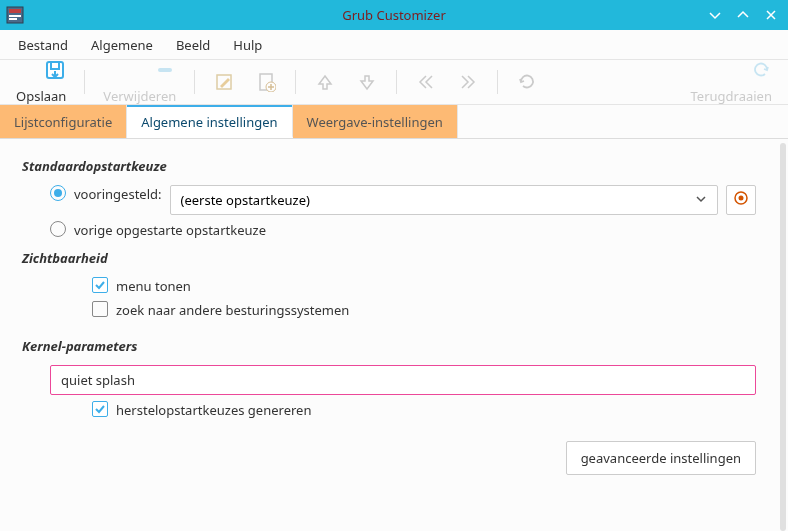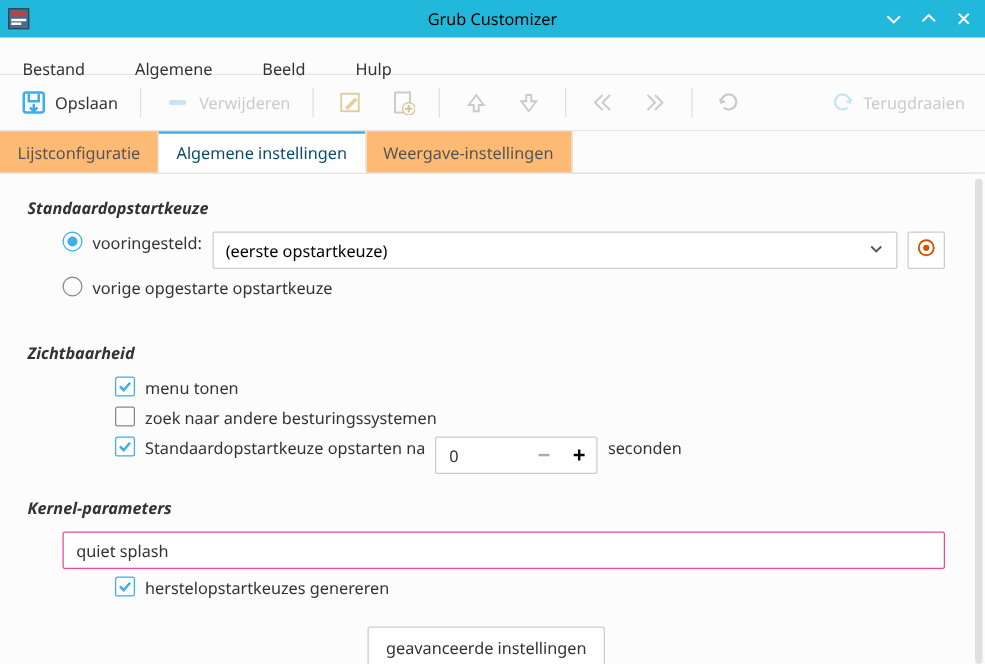--- a/index.html
+++ b/index.html
@@ -1,25 +1,25 @@
 <!DOCTYPE html>
 <html><head>
 <meta charset="utf-8">
 <style>
   * { box-sizing: border-box; margin: 0; padding: 0; font-family: "Noto Sans", "Segoe UI", sans-serif; font-size: 13px; }
   body { width: 788px; height: 531px; background: #f0f0f0; overflow: hidden; }
   .titlebar { height: 30px; background: #22b8db; display: flex; align-items: center; color: #fff; position: relative; }
   .titlebar .tb-icon { width: 18px; height: 18px; margin: 0 6px; display: flex; align-items: center; justify-content: center; }
-  .titlebar .tb-title { position: absolute; left: 0; right: 0; text-align: center; font-weight: 400; color: #000000; font-size: 13px; pointer-events: none; }
+  .titlebar .tb-title { position: absolute; left: 0; right: 0; text-align: center; font-weight: 400; color: #7f1d1d; font-size: 13px; pointer-events: none; }
   .titlebar .winbtns { margin-left: auto; display: flex; gap: 14px; padding-right: 10px; }
   .titlebar .winbtn { width: 14px; height: 14px; display: flex; align-items: center; justify-content: center; cursor: pointer; }
-  .menubar { height: 30px; background: #fcfcfc; display: flex; align-items: flex-start; padding: 12px 8px; gap: 20px; border-bottom: 1px solid #e5e5e5; }
+  .menubar { height: 30px; background: #fcfcfc; display: flex; align-items: center; padding: 0 8px; gap: 3px; border-bottom: 1px solid #e5e5e5; }
   .menubar .menuitem { padding: 4px 10px; cursor: pointer; color: #333; }
   .toolbar { height: 45px; background: #fcfcfc; display: flex; align-items: center; padding: 0 10px; gap: 8px; border-bottom: 1px solid #e5e5e5; }
-  .toolbar .tbtn { display: flex; align-items: center; gap: 6px; padding: 4px 6px; cursor: pointer; }
+  .toolbar .tbtn { display: flex; align-items: flex-end; gap: 6px; padding: 4px 6px; cursor: pointer; flex-direction: column; }
   .toolbar .tbtn.disabled { opacity: 0.5; cursor: default; }
   .toolbar .sep { width: 1px; height: 24px; background: #e0e0e0; margin: 0 4px; }
   .toolbar .icon24 { width: 22px; height: 22px; display: flex; align-items: center; justify-content: center; }
   .toolbar .spacer { flex: 1; }
   .tabs { display: flex; background: #fcfcfc; border-bottom: 1px solid #dcdcdc; height: 34px; }
   .tab { padding: 8px 14px; color: #555; cursor: pointer; border-right: 1px solid #e5e5e5; background: #fdba74; }
   .tab.active { background: #fff; color: #0c4a6e; border-bottom: 2px solid transparent; position: relative; }
   .tab.active::before { content: ""; position: absolute; top: 0; left: 0; right: 0; height: 2px; background: #3daee9; }
   .content-wrap { display: flex; height: calc(531px - 30px - 30px - 45px - 34px); }
   .content { flex: 1; background: #fcfcfc; padding: 18px 22px 8px 22px; overflow-y: auto; }
@@ -36,21 +36,21 @@
   .check.checked svg { display: block; }
   .check svg { display: none; }
   .label { color: #333; }
   .select { flex: 1; height: 30px; border: 1px solid #ccc; background: #fff; display: flex; align-items: center; padding: 0 10px; cursor: pointer; justify-content: space-between; border-radius: 2px; }
   .iconbtn { width: 30px; height: 30px; border: 1px solid #ccc; display: flex; align-items: center; justify-content: center; cursor: pointer; background: #fff; border-radius: 2px; }
   .spinner { width: 130px; height: 30px; border: 1px solid #ccc; display: flex; align-items: center; background: #fff; border-radius: 2px; }
   .spinner .spinval { flex: 1; padding: 0 10px; color: #333; }
   .spinner .spinbtn { width: 28px; height: 100%; display: flex; align-items: center; justify-content: center; cursor: pointer; font-size: 18px; font-weight: bold; }
   .spinner .spinbtn.minus { color: #aaa; }
   .textinput { width: 100%; height: 30px; border: 1px solid #ec4899; background: #fff; padding: 0 10px; color: #333; border-radius: 2px; display: flex; align-items: center; }
-  .footer { display: flex; justify-content: center; padding-top: 16px; }
+  .footer { display: flex; justify-content: flex-end; padding-top: 16px; }
   .footer .btn { border: 1px solid #ccc; background: #fff; padding: 7px 14px; cursor: pointer; border-radius: 2px; color: #333; }
   .vscroll { width: 10px; background: #fcfcfc; display: flex; align-items: flex-start; padding-top: 4px; }
   .vscroll .thumb { width: 6px; margin: 0 auto; height: 100%; background: #e0e0e0; border-radius: 3px; }
 </style>
 </head>
 <body>
 
 <div class="titlebar">
   <span class="tb-icon">
     <svg width="18" height="18">
@@ -202,50 +202,36 @@
               <circle cx="8" cy="8" r="2.5" fill="#d35400"></circle>
             </svg></span>
     </div>
   </div>
 
   <div class="row">
     <span class="radio"></span>
     <span class="label">vorige opgestarte opstartkeuze</span>
   </div>
 
-  <div class="section-title" style="margin-top:34px">Zichtbaarheid</div>
+  <div class="section-title" style="margin-top:10px">Zichtbaarheid</div>
 
   <div class="row tight">
     <span class="check checked">
           <svg width="12" height="12">
             <path d="M2 6 L5 9 L10 3" stroke="#3daee9" stroke-width="2" fill="none"></path>
           </svg>
         </span>
     <span class="label">menu tonen</span>
   </div>
 
   <div class="row tight">
     <span class="check"></span>
     <span class="label">zoek naar andere besturingssystemen</span>
   </div>
 
-  <div class="row tight">
-    <span class="check checked">
-          <svg width="12" height="12">
-            <path d="M2 6 L5 9 L10 3" stroke="#3daee9" stroke-width="2" fill="none"></path>
-          </svg>
-        </span>
-    <span class="label">Standaardopstartkeuze opstarten na</span>
-    <div class="spinner">
-      <span class="spinval">0</span>
-      <span class="spinbtn minus">−</span>
-      <span class="spinbtn">+</span>
-    </div>
-    <span class="label">seconden</span>
-  </div>
 
   <div class="section-title" style="margin-top:18px">Kernel-parameters</div>
 
   <div class="row">
     <div class="textinput">
       <span>quiet splash</span>
     </div>
   </div>
 
   <div class="row tight">

